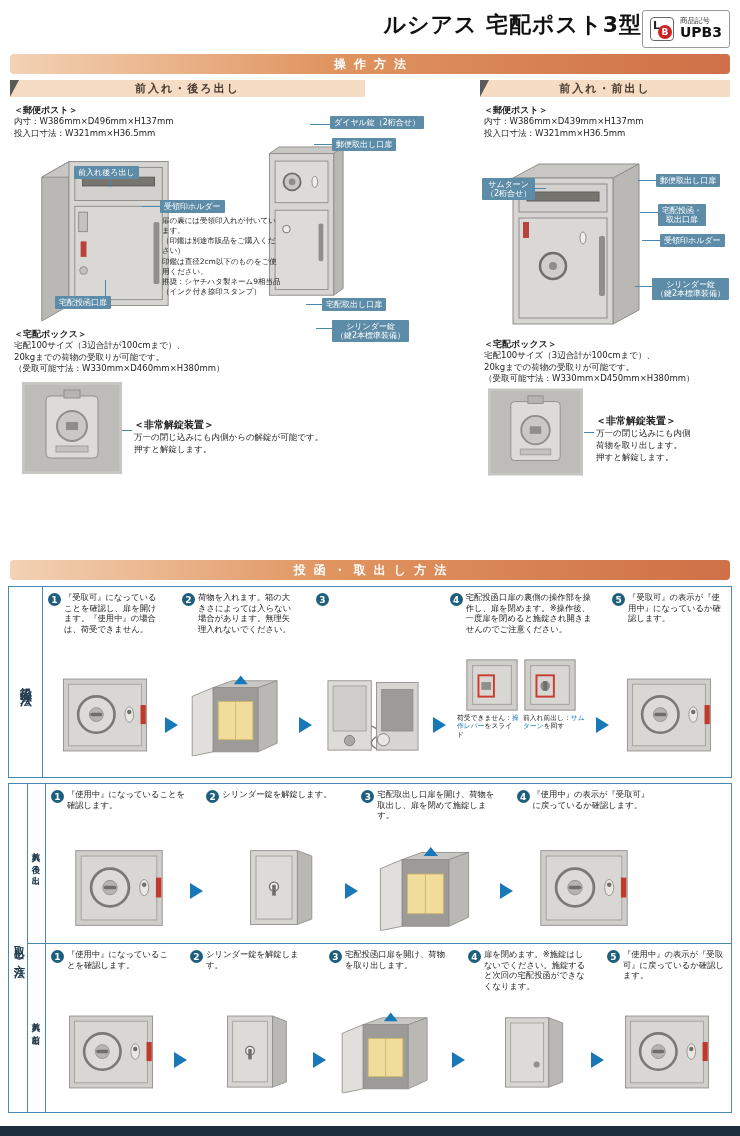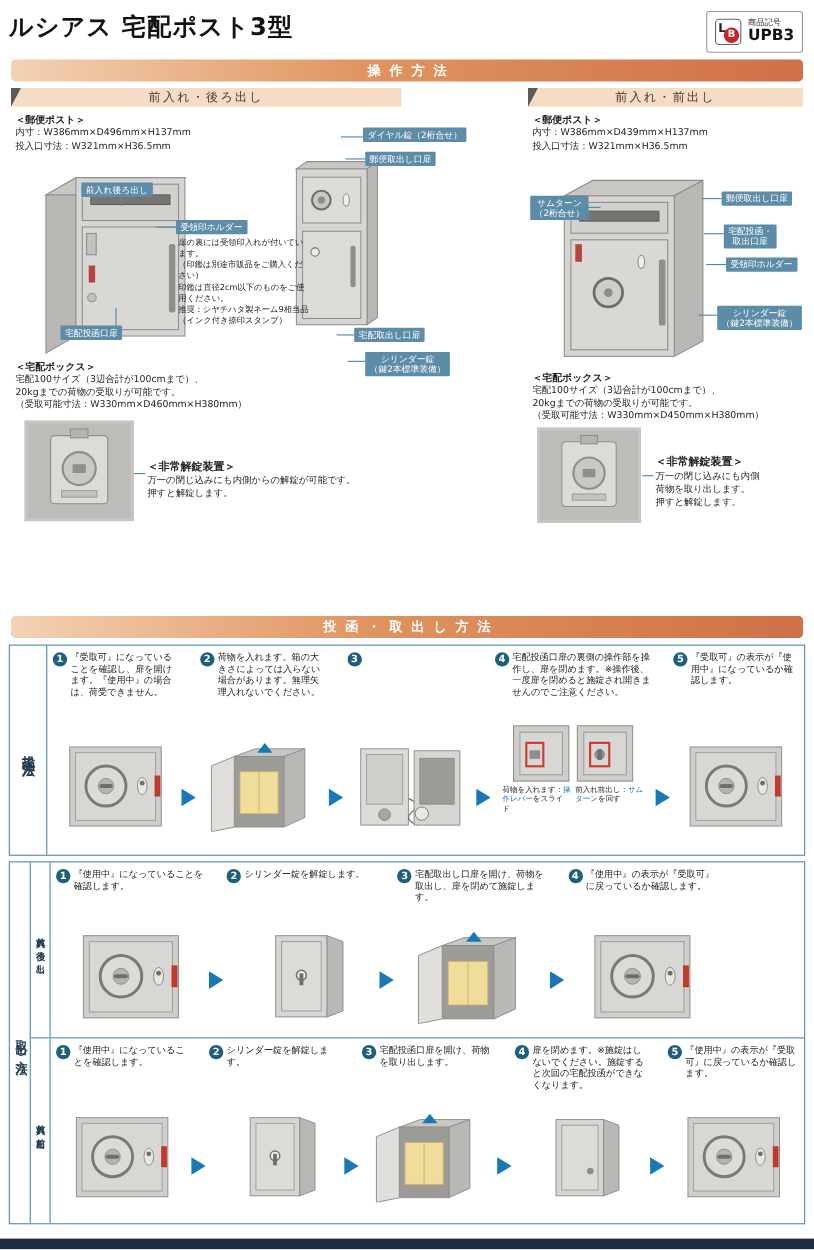--- a/index.html
+++ b/index.html
@@ -1,37 +1,37 @@
 <!DOCTYPE html>
 <html><head>
 <meta charset="utf-8">
 <style>
   *{margin:0;padding:0;box-sizing:border-box}
   html,body{background:#fff}
   body{font-family:"DejaVu Sans","Liberation Sans",sans-serif;color:#333}
   .page{position:relative;width:740px;height:1136px;background:#fff;overflow:hidden}
 
   
-  .hdr{display:flex;justify-content:space-between;align-items:flex-start;padding:10px 10px 0 8px;height:50px}
+  .hdr{display:flex;justify-content:flex-end;align-items:flex-start;padding:10px 10px 0 8px;height:50px}
   .title{font-size:22px;font-weight:bold;color:#111;letter-spacing:1px}
   .badge{display:flex;align-items:center;gap:6px;border:1px solid #999;border-radius:3px;padding:4px 7px;height:38px}
   .logo{position:relative;width:24px;height:24px;border:1px solid #666;border-radius:4px;display:flex;align-items:center;justify-content:center}
   .logo-l{position:absolute;left:2px;top:2px;font-size:11px;font-weight:bold;color:#222;line-height:1}
   .logo-b{position:absolute;right:1px;bottom:1px;width:14px;height:14px;border-radius:50%;background:#cc2222;color:#fff;font-size:9px;font-weight:bold;display:flex;align-items:center;justify-content:center}
   .badge-txt{display:flex;flex-direction:column;line-height:1.1}
   .badge-label{font-size:7.5px;color:#333}
   .badge-code{font-size:14px;font-weight:bold;color:#111}
 
   
   .banner{margin:4px 10px 0;height:20px;border-radius:4px;background:linear-gradient(90deg,#f3d2b5 0%,#e0945f 45%,#cf7048 100%);color:#fff;font-size:12px;font-weight:bold;text-align:center;line-height:20px;letter-spacing:8px;text-indent:8px}
 
   
   .op-area{position:relative;height:470px;margin:6px 10px 0}
   .op-col{position:absolute;top:0}
-  .col-hdr{position:absolute;top:0;left:0;height:17px;background:#f6dcc4;color:#4a3a2e;font-weight:normal;font-size:11px;text-align:center;line-height:17px;letter-spacing:2px}
+  .col-hdr{position:absolute;top:0;left:0;height:17px;background:#f6dcc4;color:#4a3a2e;font-weight:bold;font-size:11px;text-align:center;line-height:17px;letter-spacing:2px}
   .col-hdr::before{content:"";position:absolute;left:0;top:0;width:0;height:0;border-top:17px solid #5a5a58;border-right:9px solid transparent}
   .spec{position:absolute;font-size:8.5px;line-height:1.35;color:#222}
   .spec b{font-size:9px}
   .callout{position:absolute;background:#5d8ca8;color:#fff;font-size:8px;line-height:1.2;padding:1.5px 4px;border-radius:1px;text-align:center;white-space:nowrap}
   .note{position:absolute;font-size:7.5px;line-height:1.35;color:#222;width:120px}
   .ld{position:absolute;background:#4a86ad}
   .emg-txt{position:absolute;font-size:8.5px;line-height:1.4;color:#222}
   .emg-txt b{font-size:10px}
   .illus{position:absolute}
 
@@ -354,21 +354,21 @@
         <div class="step" style="flex:1.25">
           <div class="step-head">
             <span class="num">4</span>
             <p class="stext">宅配投函口扉の裏側の操作部を操作し、扉を閉めます。※操作後、一度扉を閉めると施錠され開きませんのでご注意ください。</p>
           </div>
           <div class="mini-wrap">
             <svg width="126" height="58" viewBox="0 0 120 60">
                 <use href="#il-levers"></use>
               </svg>
             <div class="mini-caps">
-              <p class="mini-cap"><span>荷物を入れます：</span><span class="cap-term">操作レバー</span><span>をスライド</span></p>
+              <p class="mini-cap"><span>荷受できません：</span><span class="cap-term">操作レバー</span><span>をスライド</span></p>
               <p class="mini-cap"><span>前入れ前出し：</span><span class="cap-term">サムターン</span><span>を回す</span></p>
             </div>
           </div>
         </div>
         <div class="arrow-cell">
             <span class="arrow"></span>
           </div>
 
         <div class="step">
           <div class="step-head">

